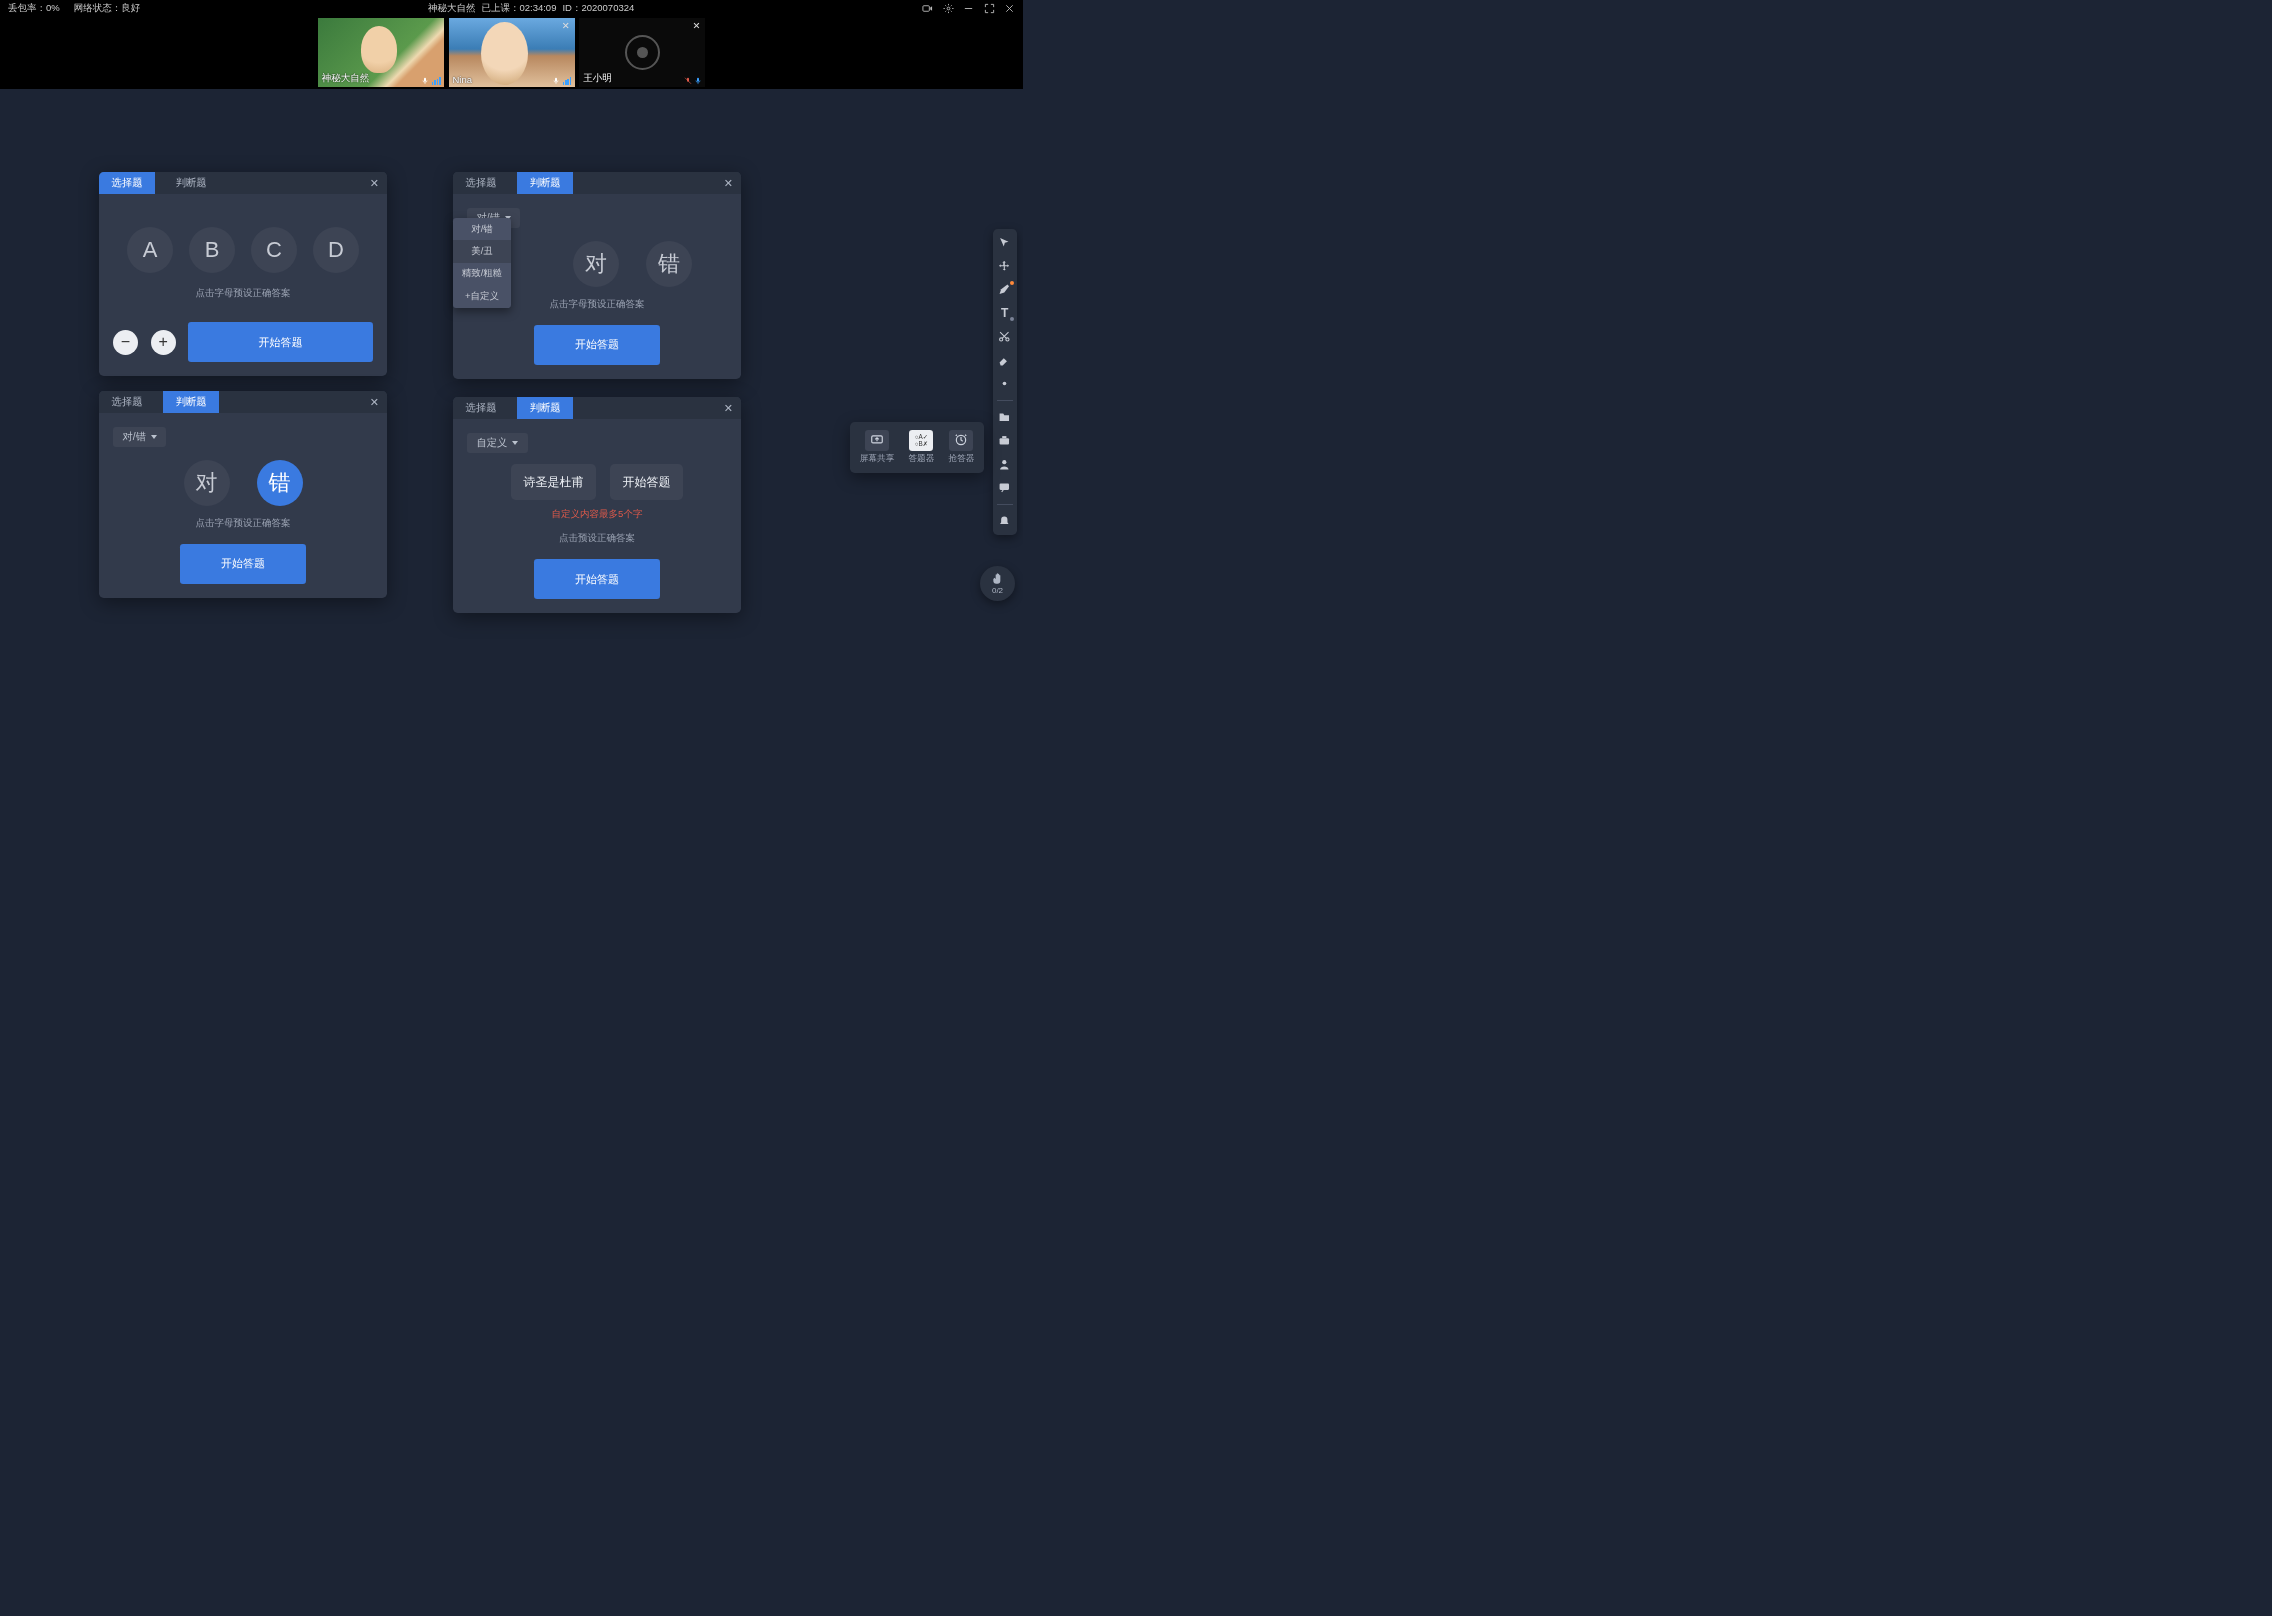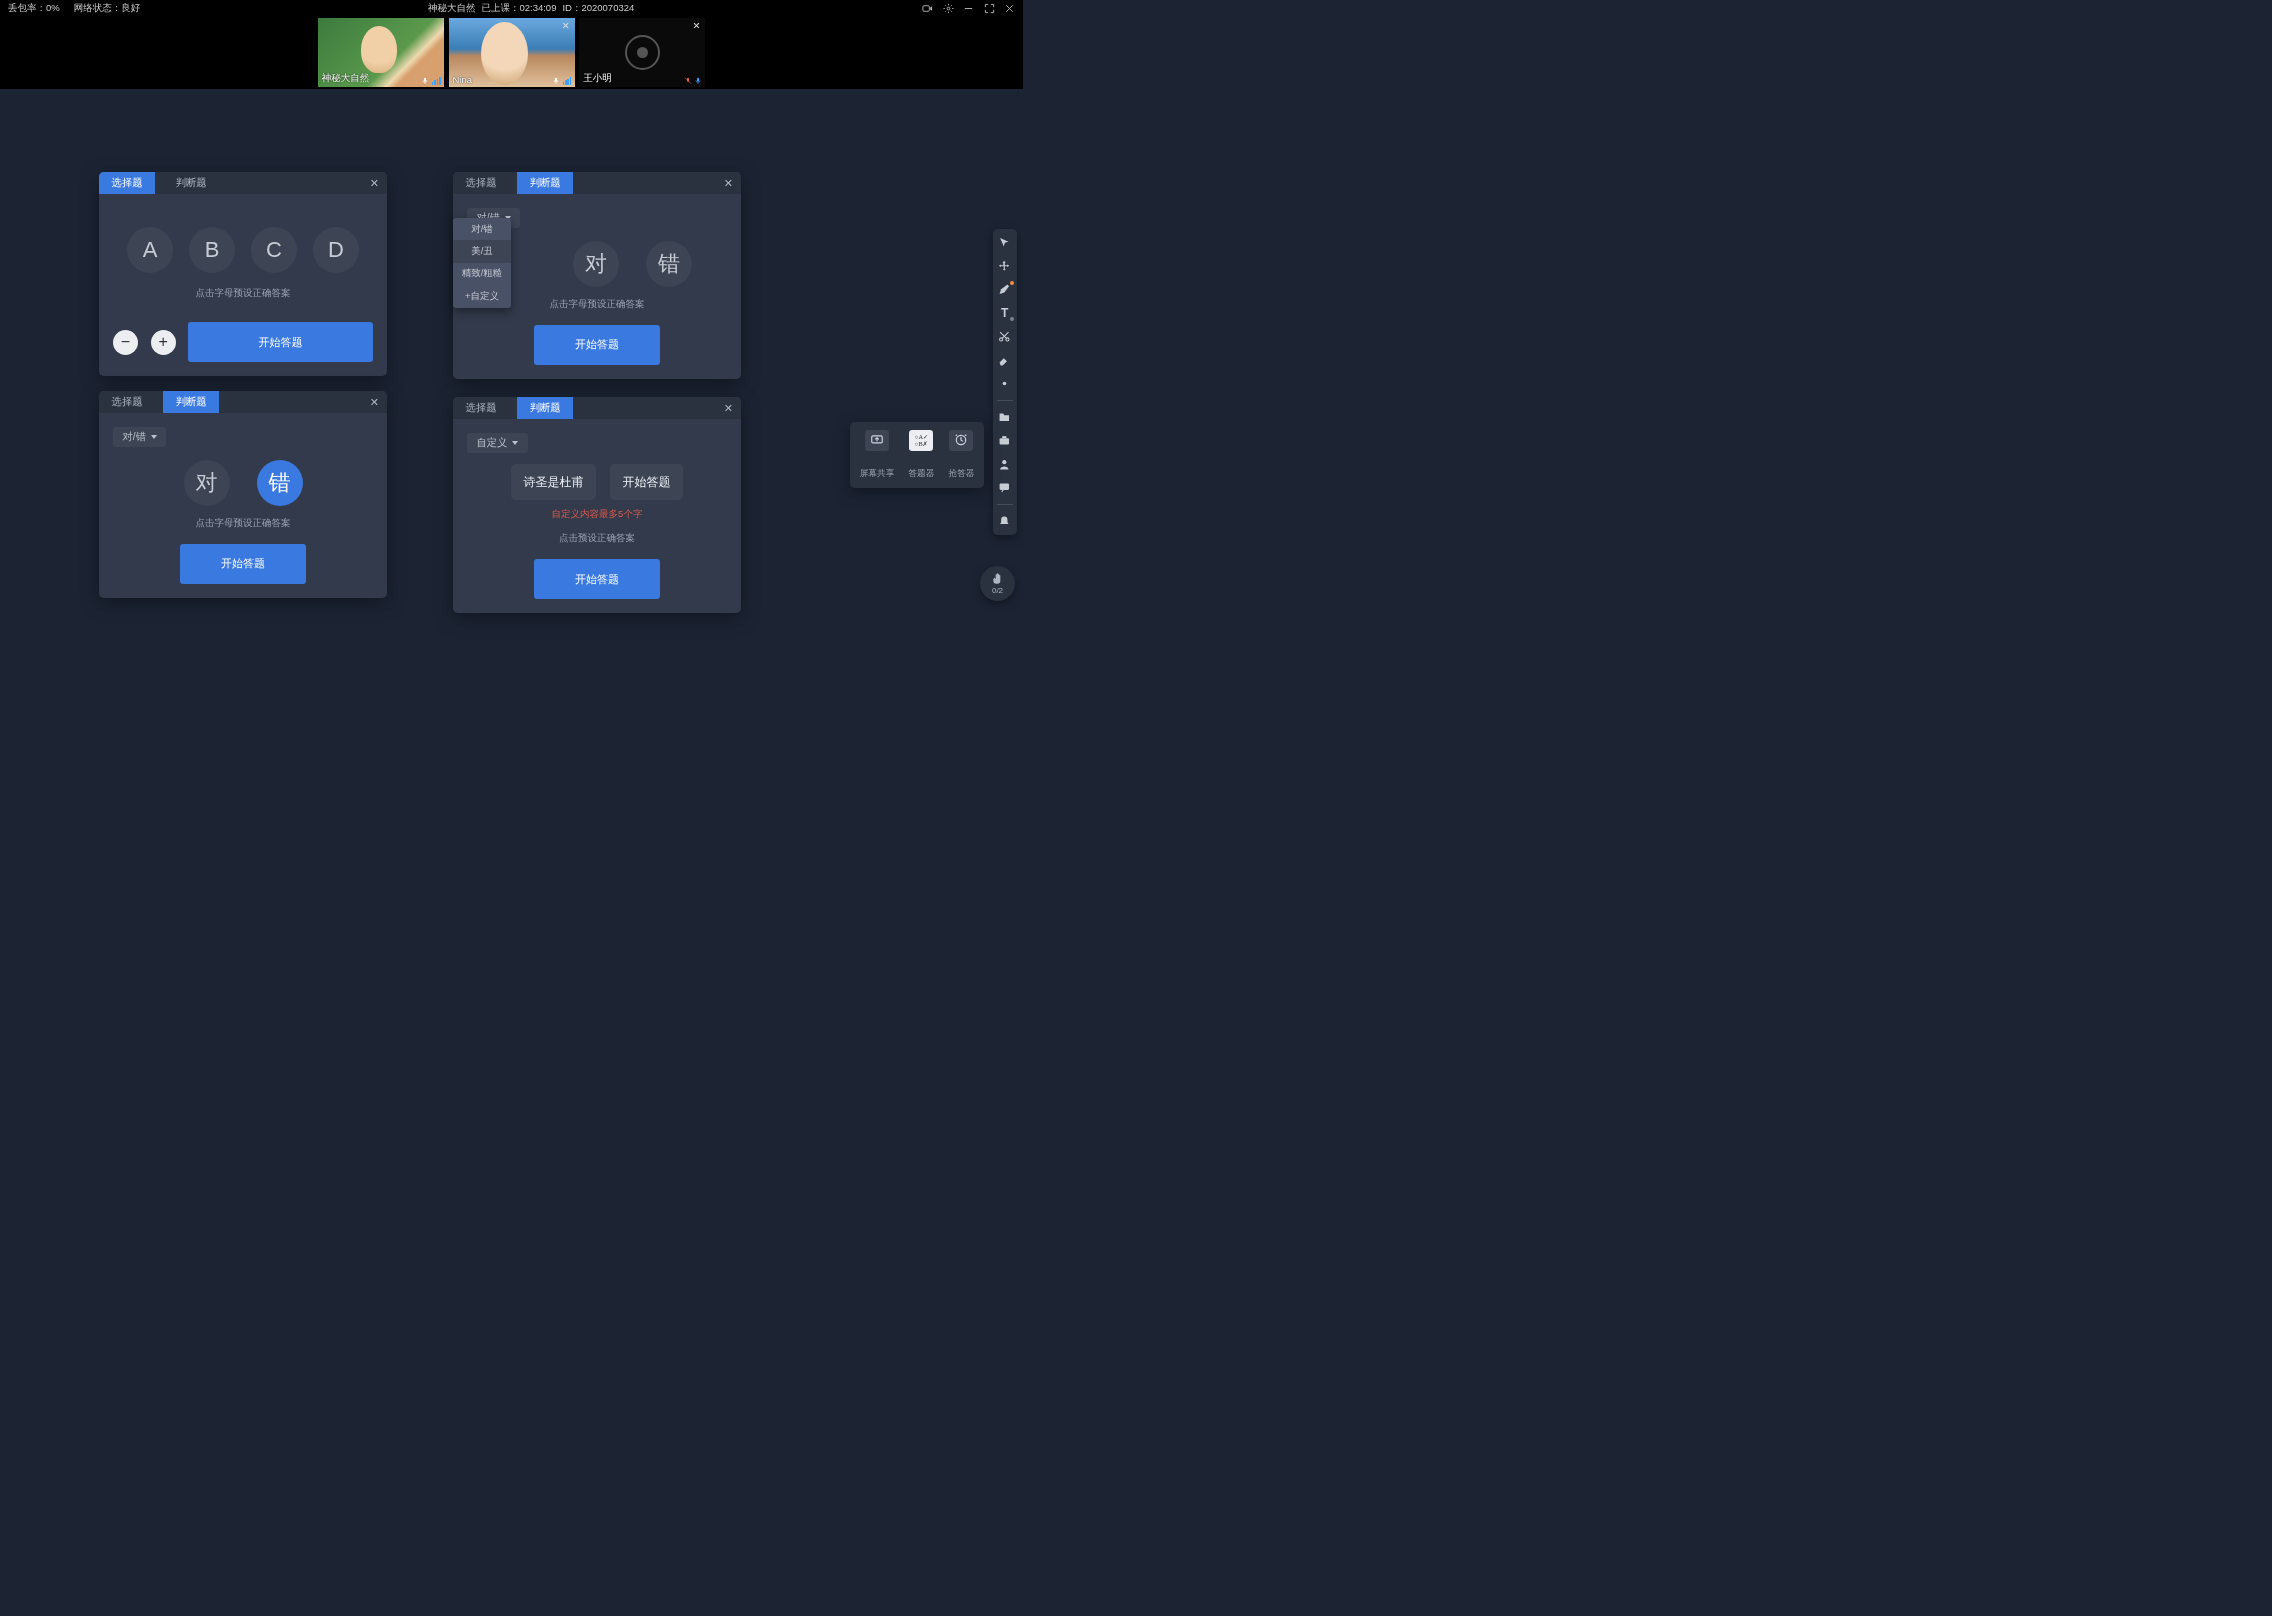--- a/index.html
+++ b/index.html
@@ -144,21 +144,21 @@
 }
 .right-toolbar .tool { width:14px; height:14px; color:#c7cbd4; cursor:pointer; display:flex; align-items:center; justify-content:center; position:relative;}
 .right-toolbar .divider { width:16px; height:0.8px; background:#444c5e; }
 .tool .dot-orange { position:absolute; right:-2.4px; top:-1.6px; width:4px; height:4px; background:#ff8a3a; border-radius:50%; }
 .tool .dot-grey { position:absolute; right:-2.4px; bottom:-1.6px; width:4px; height:4px; background:#7a8296; border-radius:50%; }
 .popup-tools {
   position:absolute; right:39px; top:422px;
   background:#2a3240; border-radius:4.7px; padding:8px 9.5px;
   display:flex; gap:14px; box-shadow:0 4.7px 16px rgba(0,0,0,.4);
 }
-.pop-item { display:flex; flex-direction:column; align-items:center; gap:17px; cursor:pointer;font-family:Liberation Serif, serif;}
+.pop-item { display:flex; flex-direction:column; align-items:center; gap:2px; cursor:pointer;}
 .pop-item .pic { width:24px; height:20.5px; background:#3d4454; border-radius:3.2px; display:flex; align-items:center; justify-content:center; color:#cfd4df; }
 .pop-item.active .pic { background:#eceef2; color:#333; }
 .pop-item .lbl { font-size:8.7px; color:#9aa2b2; }
 .hand-badge {
   position:absolute; right:8px; bottom:126px;
   width:35px; height:35px; border-radius:50%; background:#2a3240;
   display:flex; flex-direction:column; align-items:center; justify-content:center;
   box-shadow:0 3.2px 9.5px rgba(0,0,0,.4); color:#aeb6c4; font-size:8px;
 }
 .webcam-off-icon { width:35px; height:35px; border:2.4px solid #555; border-radius:50%; display:flex; align-items:center; justify-content:center; }

